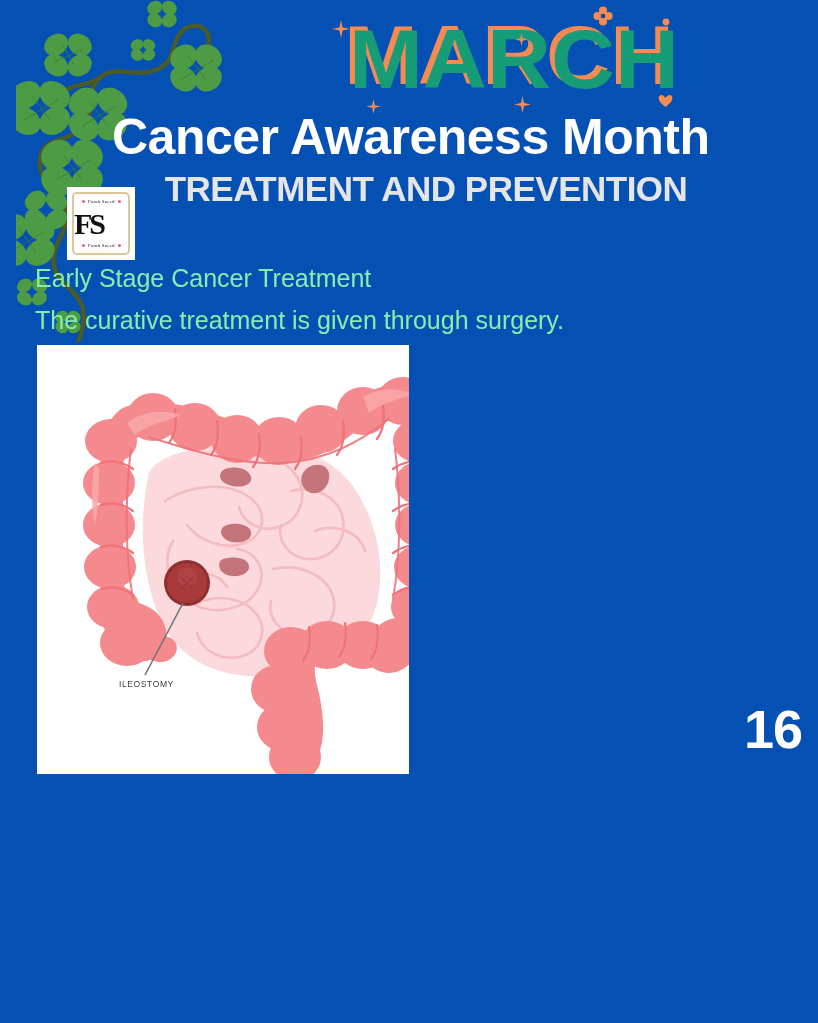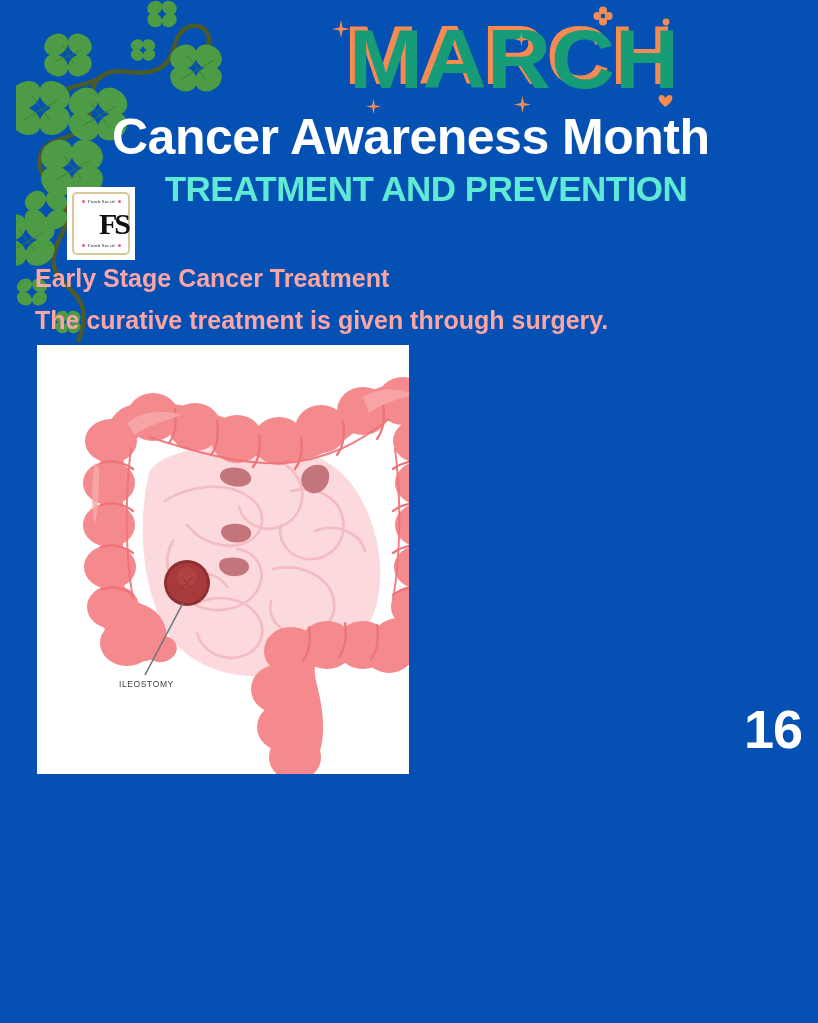--- a/index.html
+++ b/index.html
@@ -52,21 +52,21 @@
     line-height:58px;
     letter-spacing:-0.5px;
     white-space:nowrap;
   }
 
   
   #subtitle {
     position:absolute;
     left:60px; top:166px;
     width:700px;
-    color:#5eead4;
+    color:#e5e5e5;
     font-size:35px;
     font-weight:bold;
     line-height:46px;
     text-align:center;
     letter-spacing:-0.5px;
   }
   #subtitle .sub-line { display:block; white-space:nowrap; }
 
   
   #logo {
@@ -78,21 +78,21 @@
     align-items:center;
     justify-content:center;
   }
   #logo-inner {
     width:58px; height:63px;
     border:2px solid #D8C89B;
     border-radius:5px;
     background:#FFFFFF;
     position:relative;
     display:flex;
-    align-items:flex-end;
+    align-items:flex-start;
     justify-content:center;
     flex-direction:column;
   }
   .logo-rule {
     position:absolute;
     left:5px; right:5px;
     font-size:5px;
     color:#1A1A1A;
     letter-spacing:0.2px;
     text-align:center;
@@ -114,22 +114,22 @@
     font-weight:bold;
     font-size:30px;
     color:#111111;
     line-height:28px;
     letter-spacing:-3px;
   }
 
   
   #body-line-1, #body-line-2 {
     position:absolute;
-    color:#fca5a5;
-    font-weight:bold;
+    color:#86efac;
+    font-weight:normal;
     white-space:nowrap;
   }
   #body-line-1 { left:19px; top:264px; font-size:25px; }
   #body-line-2 { left:19px; top:306px; font-size:25px; }
 
   
   #figure-panel {
     position:absolute;
     left:21px; top:345px;
     width:372px; height:429px;

